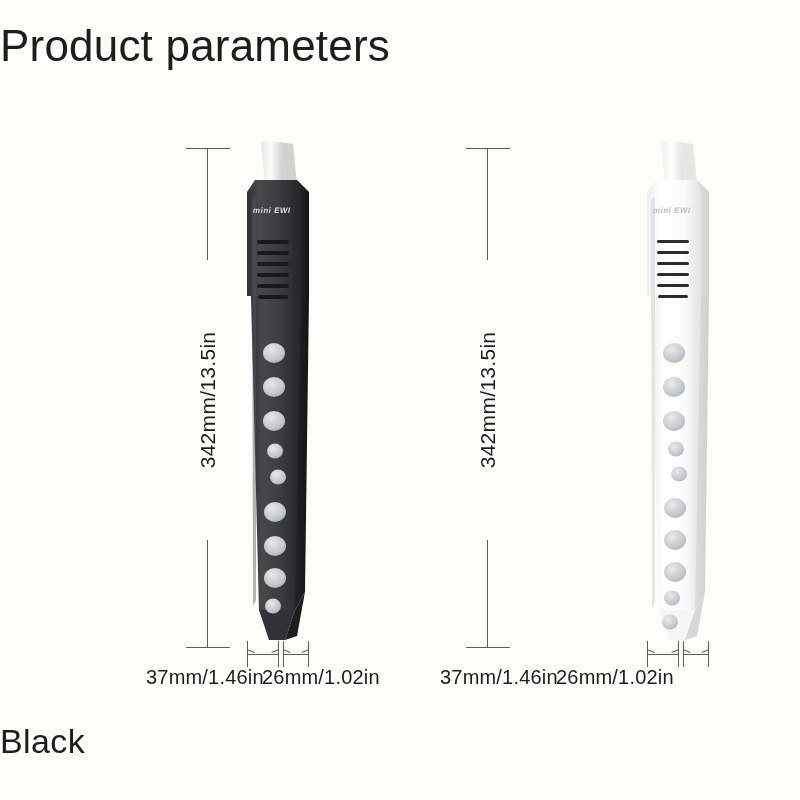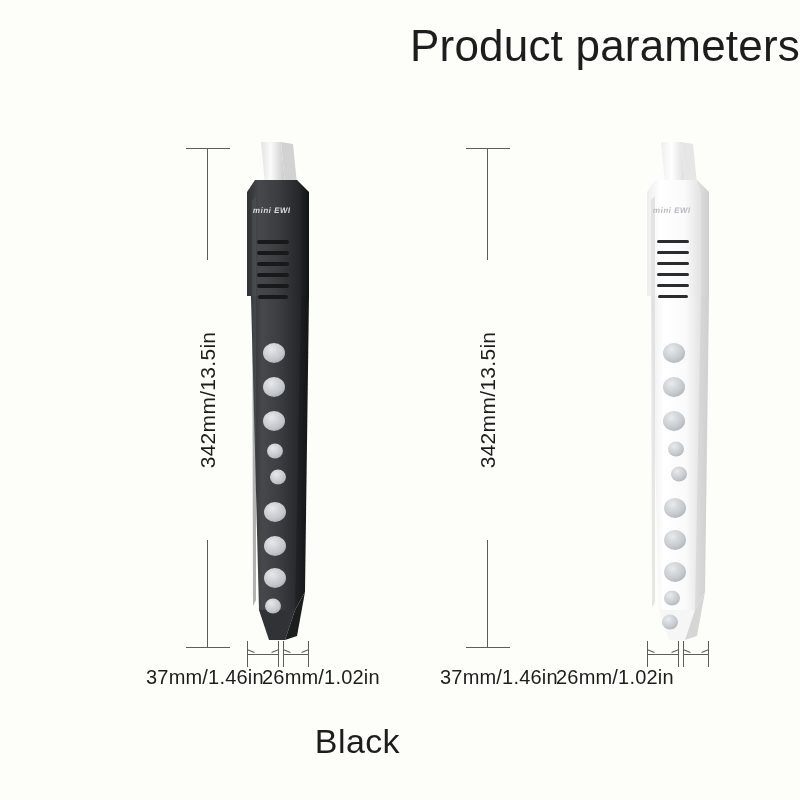--- a/index.html
+++ b/index.html
@@ -18,21 +18,21 @@
     position: absolute;
     inset: 0;
   }
 
   
   .page-title {
     position: absolute;
     left: 0;
     right: 0;
     top: 22px;
-    text-align: right;
+    text-align: left;
     font-size: 44px;
     line-height: 1.1;
     color: #1d1d1d;
     font-weight: 400;
     letter-spacing: 0.2px;
   }
 
   
   .product-col {
     position: absolute;
@@ -122,21 +122,21 @@
     white-space: nowrap;
     letter-spacing: 0.2px;
   }
 
   
   .caption {
     position: absolute;
     top: 722px;
     left: 0;
     width: 400px;
-    text-align: right;
+    text-align: left;
     font-size: 34px;
     color: #1d1d1d;
     letter-spacing: 0.4px;
   }
 
   
   .instrument {
     position: absolute;
     top: 140px;
     width: 120px;

